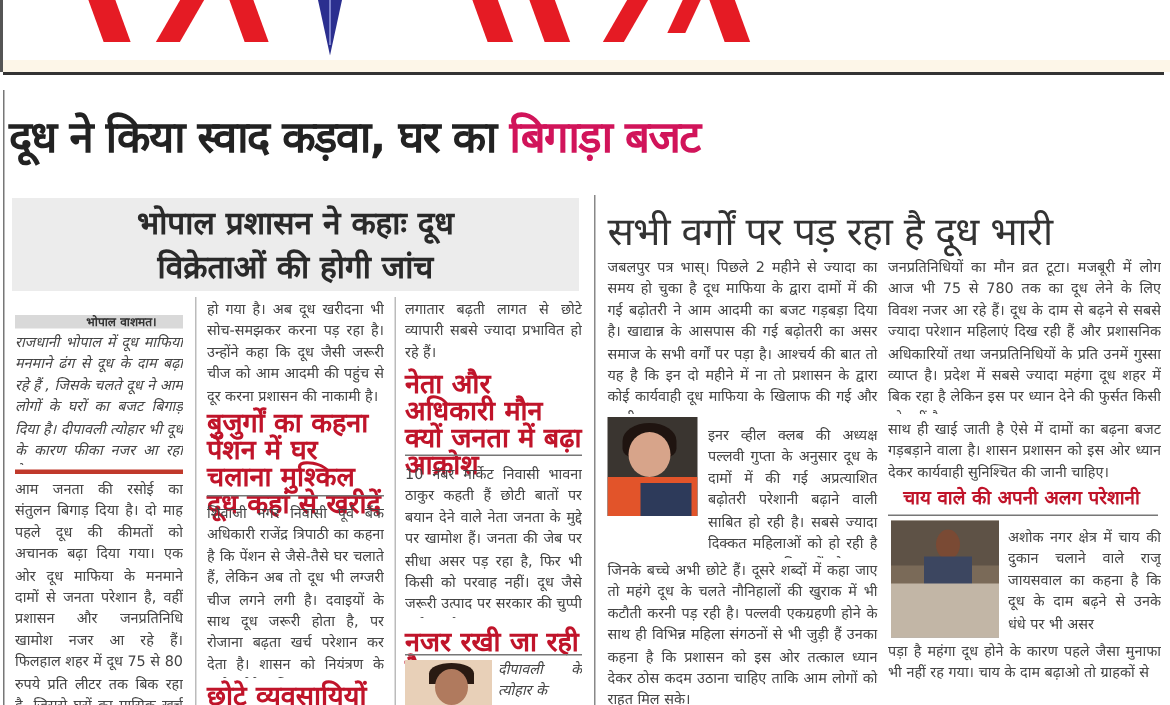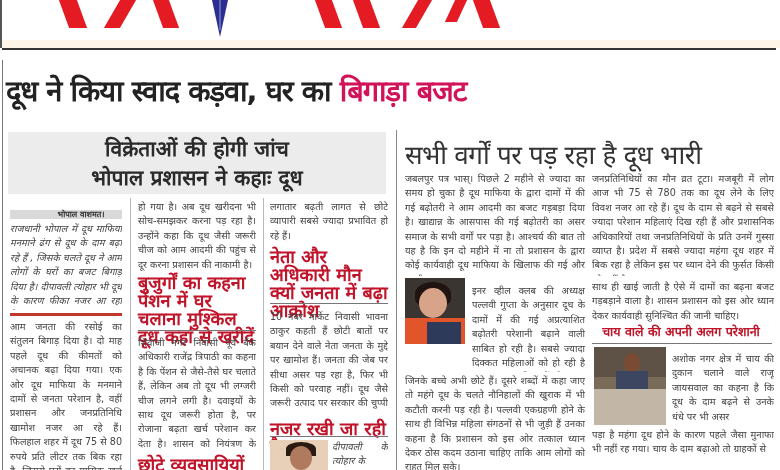--- a/index.html
+++ b/index.html
@@ -70,22 +70,22 @@
 </div>
 
 <div class="left-rule"></div>
 
 <div class="headline">
   <span>दूध ने किया स्वाद कड़वा, घर का</span>
   <span class="accent">बिगाड़ा बजट</span>
 </div>
 
 <div class="sub-box">
+  <div>भोपाल प्रशासन ने कहाः दूध</div>
   <div>विक्रेताओं की होगी जांच</div>
-  <div>भोपाल प्रशासन ने कहाः दूध</div>
 </div>
 
 <div class="col-divider" style="left:396px;height:340px;"></div>
 <div class="col-divider" style="left:130px;top:198px;height:272px;background:#bbb;"></div>
 <div class="col-divider" style="left:263px;top:198px;height:272px;background:#bbb;"></div>
 
 <div class="dateline-bar">भोपाल वाशमत।</div>
 <div class="col italic" style="left:10px;top:222px;width:112px;height:88px;">राजधानी भोपाल में दूध माफिया मनमाने ढंग से दूध के दाम बढ़ा रहे हैं , जिसके चलते दूध ने आम लोगों के घरों का बजट बिगाड़ दिया है। दीपावली त्योहार भी दूध के कारण फीका नजर आ रहा है।</div>
 <div class="red-rule" style="left:10px;top:313px;width:112px;"></div>
 <div class="col" style="left:10px;top:320px;width:112px;height:150px;">आम जनता की रसोई का संतुलन बिगाड़ दिया है। दो माह पहले दूध की कीमतों को अचानक बढ़ा दिया गया। एक ओर दूध माफिया के मनमाने दामों से जनता परेशान है, वहीं प्रशासन और जनप्रतिनिधि खामोश नजर आ रहे हैं। फिलहाल शहर में दूध 75 से 80 रुपये प्रति लीटर तक बिक रहा है, जिससे घरों का मासिक खर्च बढ़ गया है और लोगों का</div>

